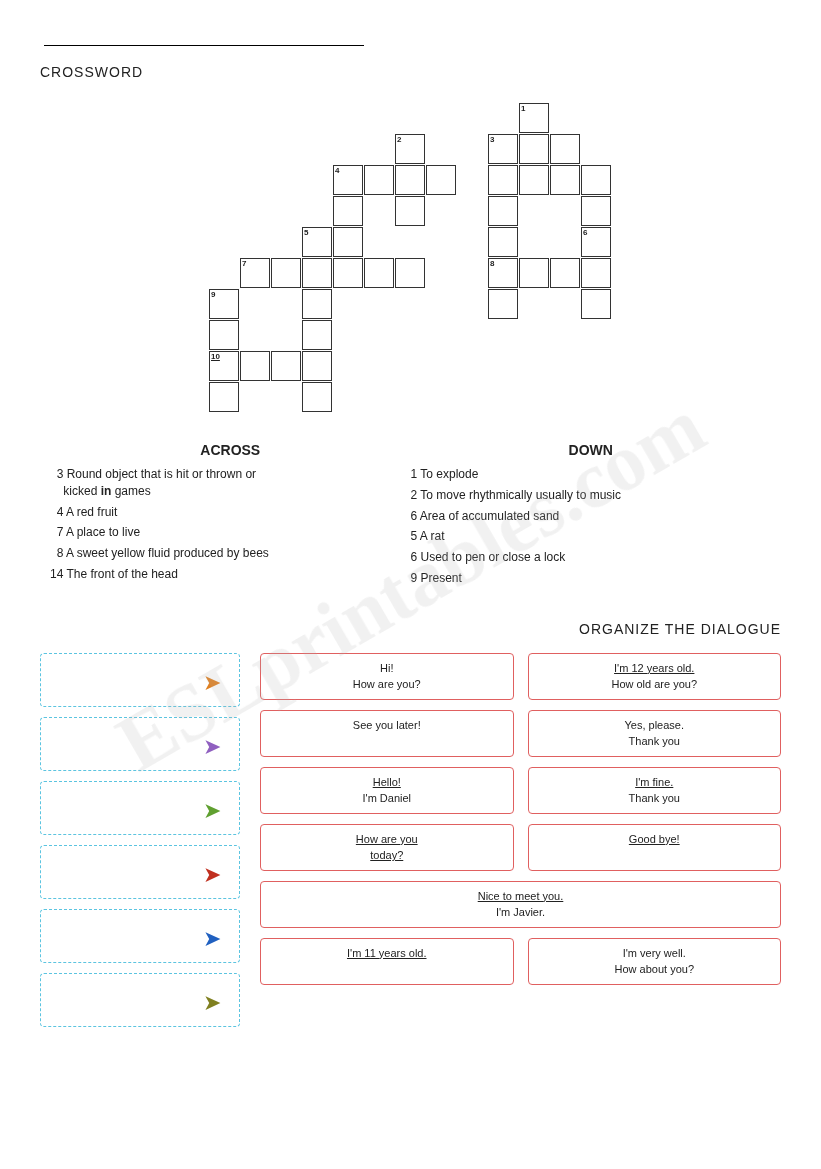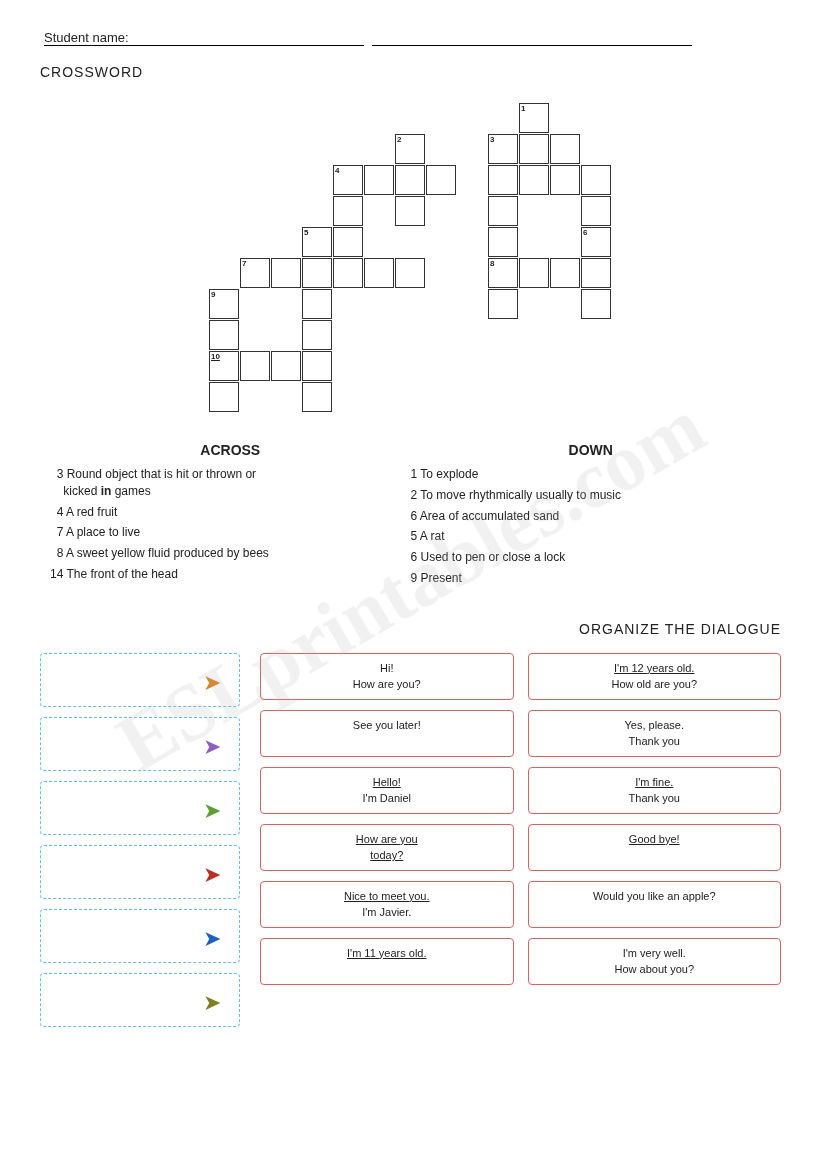--- a/index.html
+++ b/index.html
@@ -145,21 +145,20 @@
       pointer-events: none;
       white-space: nowrap;
       z-index: 1000;
       font-family: serif;
     }
   </style>
 </head>
 <body>
 
 <div class="student-name-line">
-  <span>Student name:</span>
   <span>&nbsp;</span>
 </div>
 
 <div class="crossword-title">CROSSWORD</div>
 
 <div class="crossword-container" style="width: 413px; height: 320px; margin: 0px auto 24px;">
 <div class="cell" style="left: 315px; top: 5px; width: 30px; height: 30px;">
       <span class="cell-num">1</span>
     </div>
     <div class="cell" style="left: 191px; top: 36px; width: 30px; height: 30px;">
@@ -281,21 +280,20 @@
     <div class="dialogue-pair">
       <div class="dialogue-card"><u>Hello!</u><br>I'm Daniel</div>
       <div class="dialogue-card"><u>I'm fine.</u><br>Thank you</div>
     </div>
     <div class="dialogue-pair">
       <div class="dialogue-card"><u>How are you<br>today?</u></div>
       <div class="dialogue-card"><u>Good bye!</u></div>
     </div>
     <div class="dialogue-pair">
       <div class="dialogue-card"><u>Nice to meet you.</u><br>I'm Javier.</div>
-      <div class="dialogue-card">Would you like an apple?</div>
     </div>
     <div class="dialogue-pair">
       <div class="dialogue-card"><u>I'm 11 years old.</u></div>
       <div class="dialogue-card">I'm very well.<br>How about you?</div>
     </div>
   </div>
 </div>
 
 <div class="watermark">ESLprintables.com</div>
 

